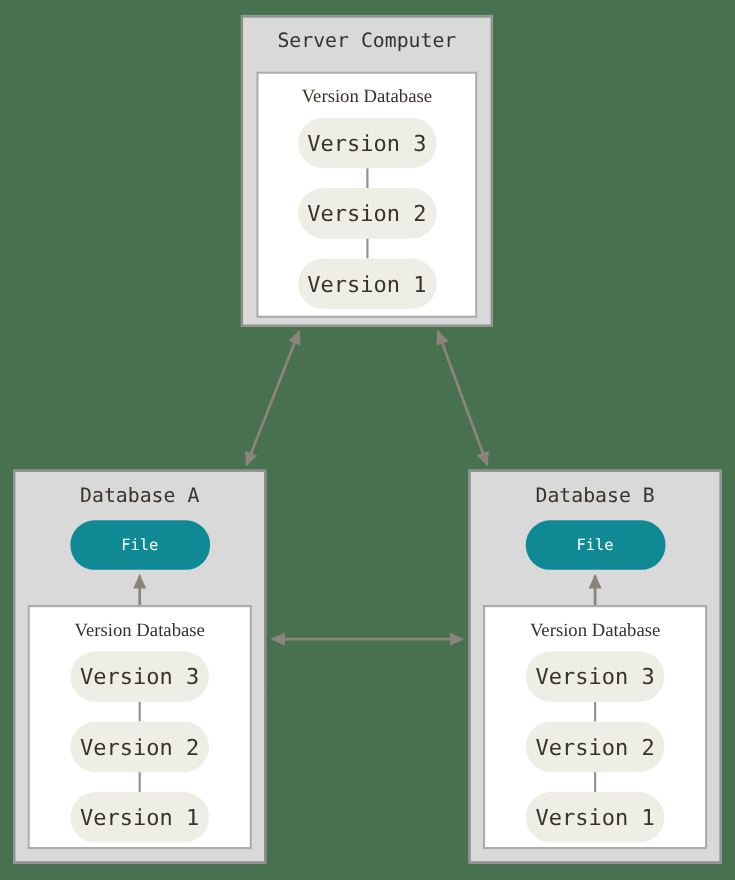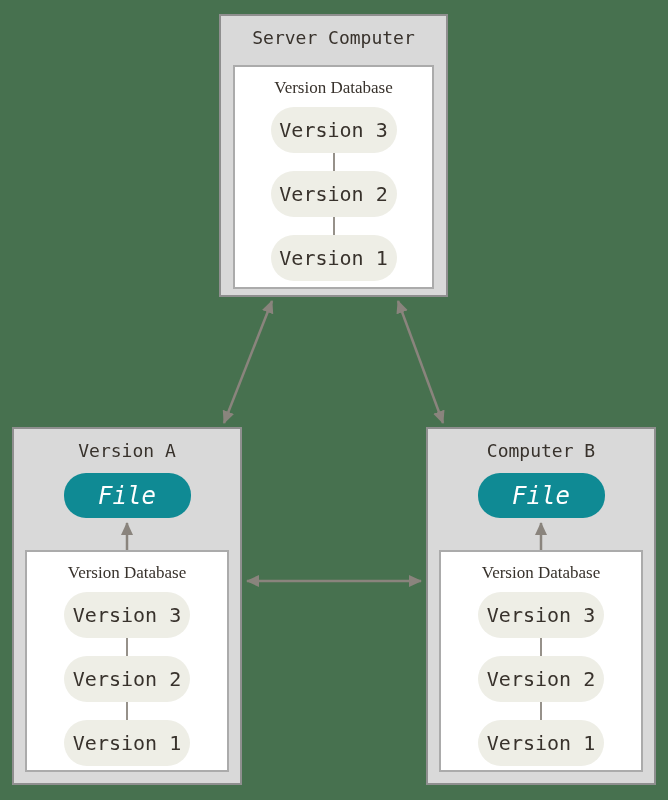--- a/index.html
+++ b/index.html
@@ -71,26 +71,25 @@
     background: var(--color-connector, #96918A);
     flex: none;
   }
   .file-pill {
     width: 127px;
     height: 45px;
     border-radius: 22px;
     margin: 10px auto 0 auto;
     background: var(--color-file-pill-fill, #0F8A94);
     color: var(--color-file-pill-text, #FFFFFF);
-    font-size: 24px;
+    font-size: 14px;
     display: flex;
     align-items: center;
     justify-content: center;
     white-space: nowrap;
-    font-style: italic;
   }
   #arrow-layer {
     position: absolute;
     left: 0; top: 0;
     width: 668px; height: 800px;
     pointer-events: none;
     z-index: 5;
   }
   .arrow-line {
     stroke: var(--color-arrow, #8A847D);
@@ -109,34 +108,34 @@
       <div class="panel-label">Version Database</div>
       <div class="version-pill">Version 3</div>
       <div class="pill-connector"></div>
       <div class="version-pill">Version 2</div>
       <div class="pill-connector"></div>
       <div class="version-pill">Version 1</div>
     </div>
   </div>
 
   <div class="node computer" id="computer-a-node">
-    <div class="node-title">Version A</div>
+    <div class="node-title">Database A</div>
     <div class="file-pill">File</div>
     <div class="panel">
       <div class="panel-label">Version Database</div>
       <div class="version-pill">Version 3</div>
       <div class="pill-connector"></div>
       <div class="version-pill">Version 2</div>
       <div class="pill-connector"></div>
       <div class="version-pill">Version 1</div>
     </div>
   </div>
 
   <div class="node computer" id="computer-b-node">
-    <div class="node-title">Computer B</div>
+    <div class="node-title">Database B</div>
     <div class="file-pill">File</div>
     <div class="panel">
       <div class="panel-label">Version Database</div>
       <div class="version-pill">Version 3</div>
       <div class="pill-connector"></div>
       <div class="version-pill">Version 2</div>
       <div class="pill-connector"></div>
       <div class="version-pill">Version 1</div>
     </div>
   </div>

